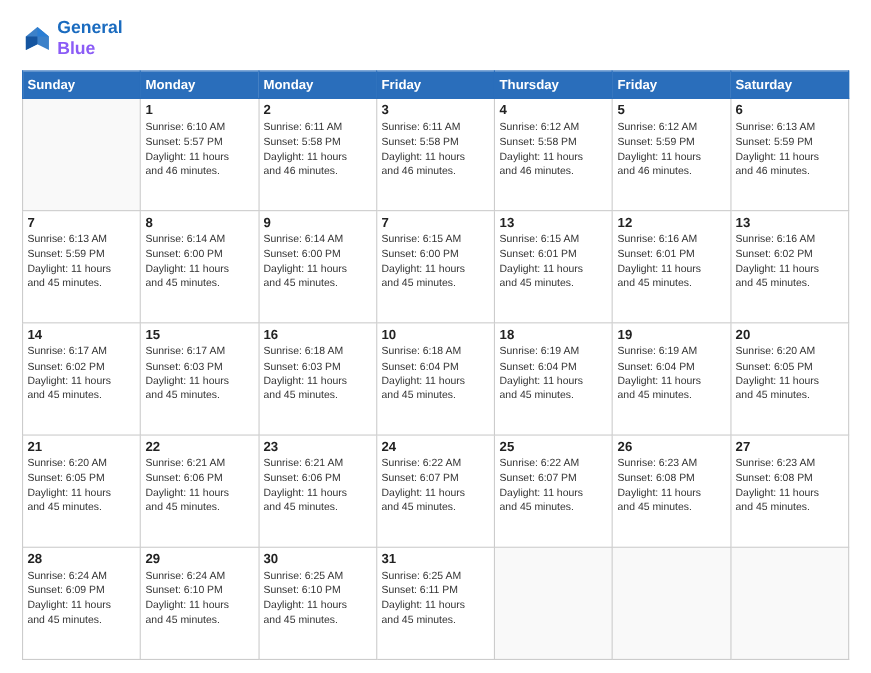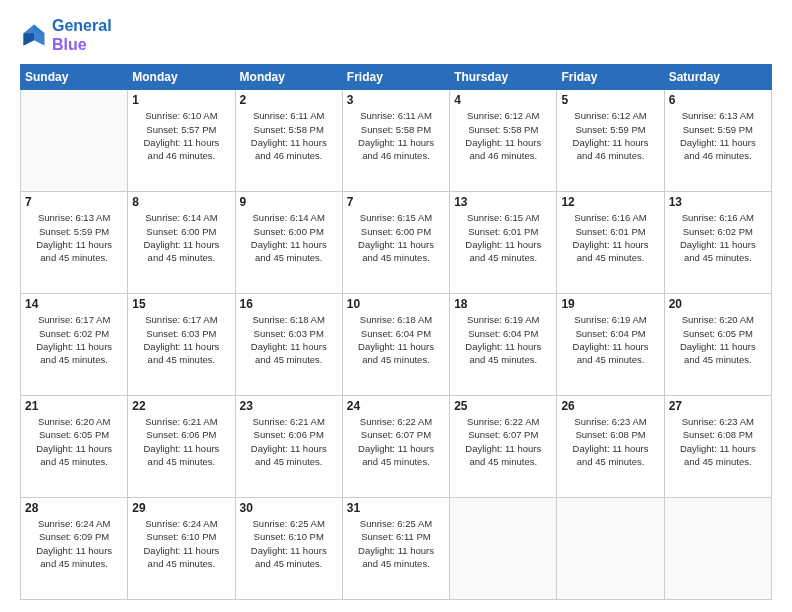--- a/index.html
+++ b/index.html
@@ -77,21 +77,20 @@
       font-size: 12px;
       font-weight: bold;
       color: #222;
       display: block;
       margin-bottom: 2px;
     }
     .day-info {
       font-size: 9.5px;
       color: #333;
       line-height: 1.4;
-      text-align: center;
     }
     table {
       width: 100%;
       border-collapse: collapse;
     }
   </style>
 </head>
 <body>
 
 <div class="page">

